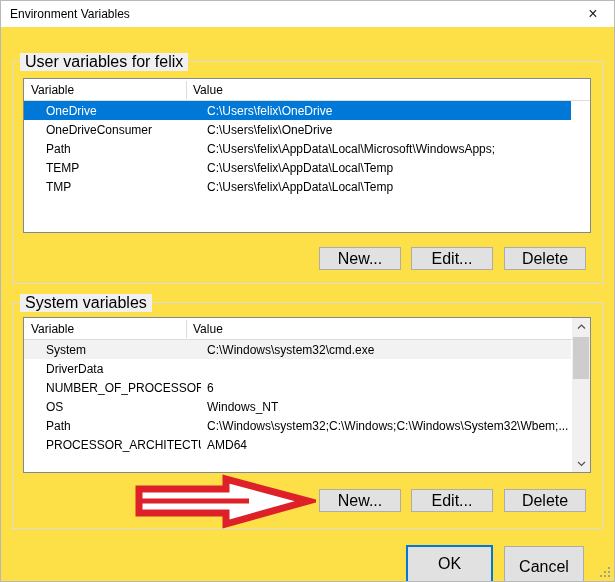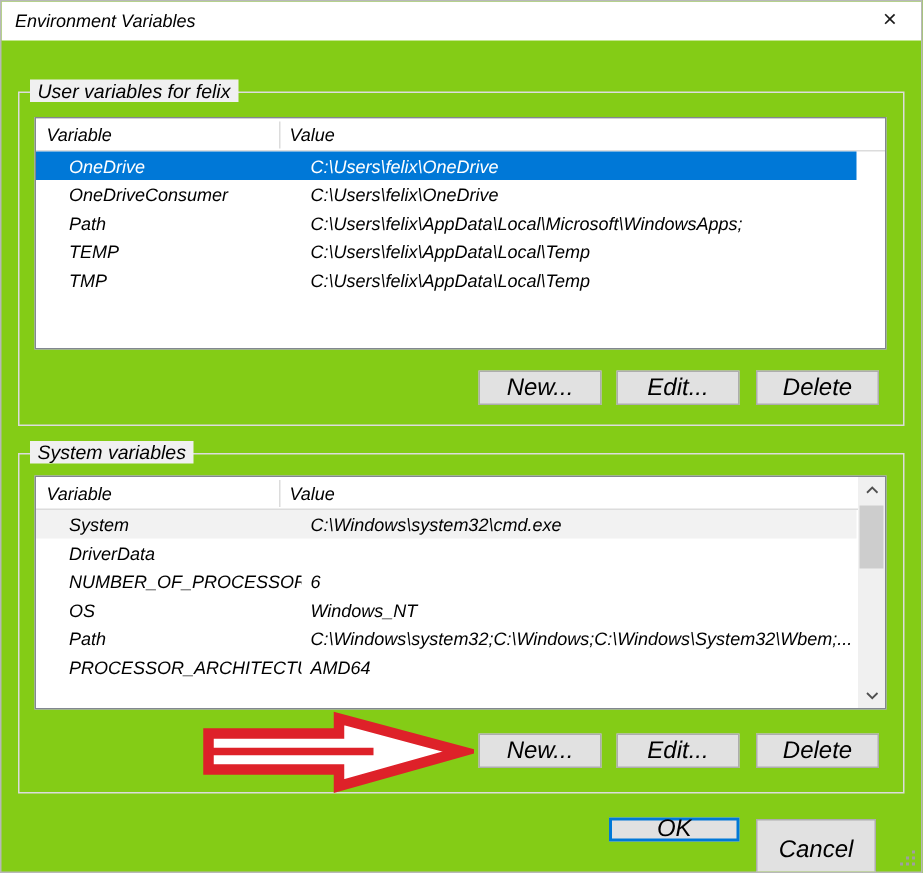--- a/index.html
+++ b/index.html
@@ -1,30 +1,30 @@
 <!DOCTYPE html>
 <html style="--accent: #0078d7; --selection: #0078d7; --button-bg: #e1e1e1; --button-border: #adadad; --arrow-red: #de2129;"><head>
 <meta charset="utf-8">
 <style>
   html,body{margin:0;padding:0;}
   body{font-family:"Liberation Sans", sans-serif; background:#d9d9d9;}
-  #dialog{position:relative; width:615px; height:582px; background:#84cc16;
+  #dialog{position:relative; width:615px; height:582px; background:#fde047;
           box-sizing:border-box; border:1px solid #b8b8b8; overflow:hidden;
-          font-size:12px; color:#000;font-style:italic;}
+          font-size:12px; color:#000;}
   
   #titlebar{position:absolute; left:0; top:0; width:100%; height:26px; background:#ffffff;}
   #title{position:absolute; left:9px; top:0; line-height:26px; font-size:12px; color:#000;}
   #close-btn{position:absolute; right:0; top:0; width:42px; height:26px; display:flex;
              align-items:center; justify-content:center; cursor:default;}
   #close-btn span{font-size:16px; line-height:16px; color:#1a1a1a;}
   
   .groupbox{position:absolute; left:11px; width:591px; border:1px solid #dcdcdc; box-sizing:border-box;}
   #group-user{top:60px; height:223px;}
   #group-system{top:301px; height:227px;}
-  .group-label{position:absolute; top:-9px; left:7px; background:#f0f0f0; padding:0 5px; font-size:13px; white-space:nowrap;}
+  .group-label{position:absolute; top:-9px; left:7px; background:#f0f0f0; padding:0 5px; font-size:16px; white-space:nowrap;}
   
   .listview{position:absolute; left:22px; width:568px; background:#fff;
             border:1px solid #828790; box-sizing:border-box; overflow:hidden;}
   #lv-user{top:77px; height:155px;}
   #lv-system{top:316px; height:156px;}
   .lv-header{display:flex; height:22px; align-items:center; background:#fff; border-bottom:1px solid #dcdcdc; box-sizing:border-box;}
   .lv-header .hcol-var{width:162px; padding-left:7px; box-sizing:border-box; flex:0 0 auto;}
   .lv-header .hcol-val{flex:1; padding-left:6px; border-left:1px solid #dcdcdc; height:18px; line-height:18px;}
   .lv-row{display:flex; height:19px; width:547px; align-items:center; white-space:nowrap;}
   .lv-row .c-var{width:162px; padding-left:7px; box-sizing:border-box; flex:0 0 auto; overflow:hidden;margin-left:15px;}
@@ -39,21 +39,21 @@
   
   .btn{position:absolute; width:82px; height:23px; background:var(--button-bg);
        border:1px solid var(--button-border); box-sizing:border-box; font-size:16px;
        display:flex; align-items:center; justify-content:center; cursor:default;}
   #btn-user-new{left:318px; top:246px;}
   #btn-user-edit{left:410px; top:246px;}
   #btn-user-delete{left:503px; top:246px;}
   #btn-sys-new{left:318px; top:488px;}
   #btn-sys-edit{left:410px; top:488px;}
   #btn-sys-delete{left:503px; top:488px;}
-  #btn-ok{left:405px; top:544px; width:87px; height:16px; border:2px solid var(--accent);}
+  #btn-ok{left:405px; top:544px; width:87px; height:38px; border:2px solid var(--accent);}
   #btn-cancel{left:503px; top:545px; width:80px; height:42px;}
   
   #red-arrow{position:absolute; left:130px; top:472px; pointer-events:none;}
   
   #resize-grip{position:absolute; right:3px; bottom:3px;}
 </style>
 </head>
 <body>
 
 <div id="dialog">

